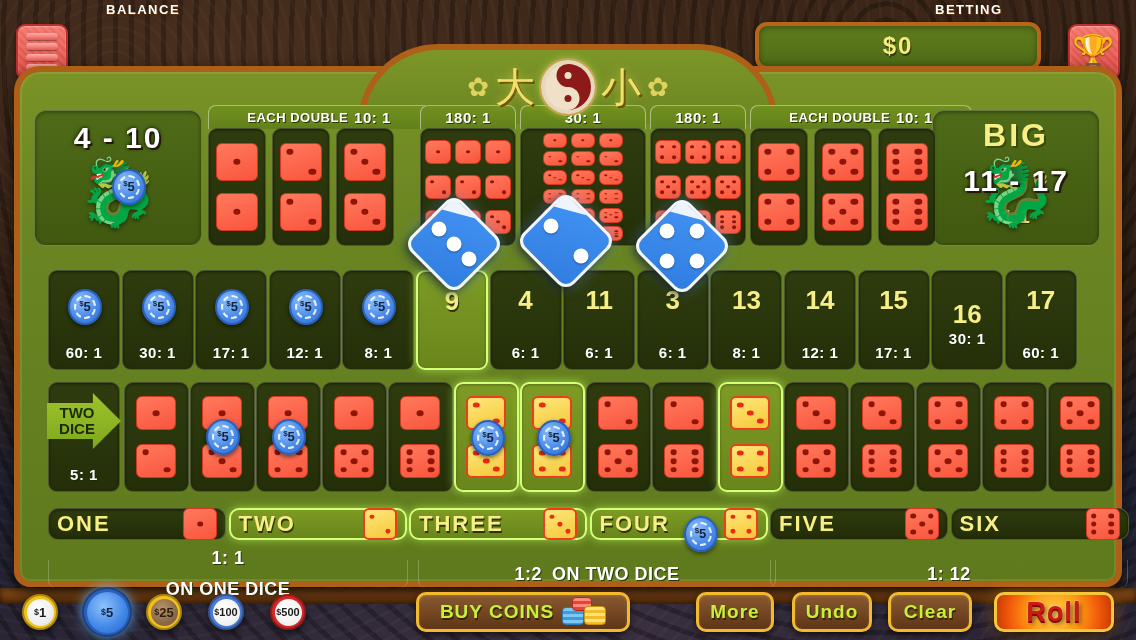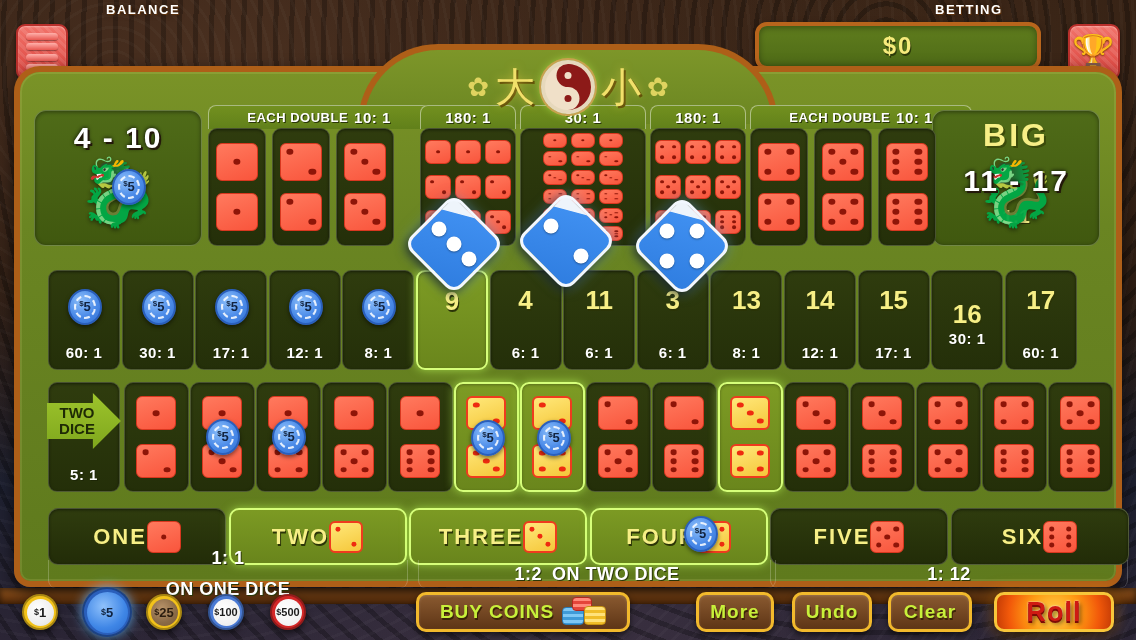--- a/index.html
+++ b/index.html
@@ -174,24 +174,24 @@
   .arrow{
     position:absolute; width:74px; height:56px;
     background:linear-gradient(180deg,#9dc42c,#7fa71d);
     clip-path:polygon(0 18%,62% 18%,62% 0,100% 50%,62% 100%,62% 82%,0 82%);
     display:flex; flex-direction:column; align-items:center; justify-content:center;
   }
   .arrow b{ display:block; font-size:15px; font-weight:bold; color:#1e2a05; line-height:1.05; margin-right:14px;}
 
   
   .numbtn{
-    position:absolute; height:57px; border-radius:10px;
+    position:absolute; height:32px; border-radius:10px;
     background:linear-gradient(180deg,#2f3c0e,#222c08);
     border:1px solid rgba(255,255,255,.18);
-    display:flex; align-items:center; justify-content:center; padding:0 8px;
+    display:flex; align-items:center; justify-content:space-between; padding:0 8px;
     box-shadow:inset 0 1px 3px rgba(0,0,0,.5);
   }
   .numbtn.hot{
     background:linear-gradient(180deg,#7c9a23,#69851c);
     border:2px solid #d6ff7a; box-shadow:0 0 10px rgba(190,255,90,.6);
   }
   .numbtn .lbl{ font-size:22px; font-weight:bold; color:#f7ef86; letter-spacing:2px; text-shadow:1px 2px 0 #2b3407; }
 
   .paystrip{ position:absolute; height:28px; display:flex; align-items:center; justify-content:center;
      color:#fff; font-weight:bold; font-size:18px; letter-spacing:.5px; text-shadow:1px 1px 0 #2b3708; gap:10px;

